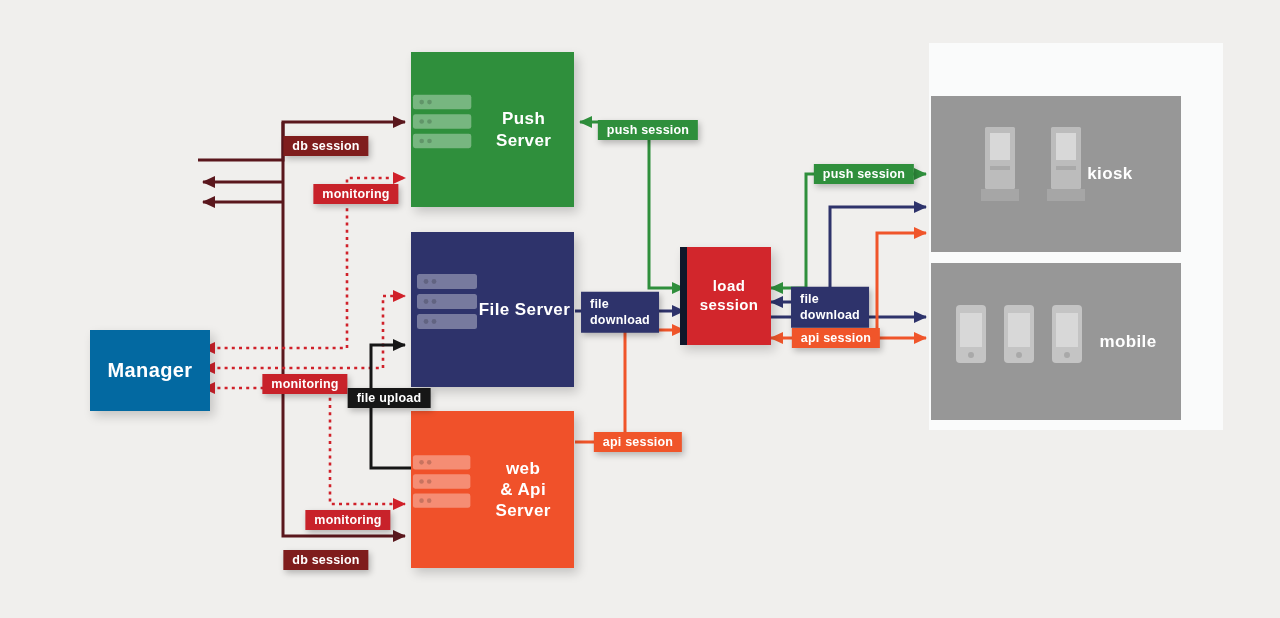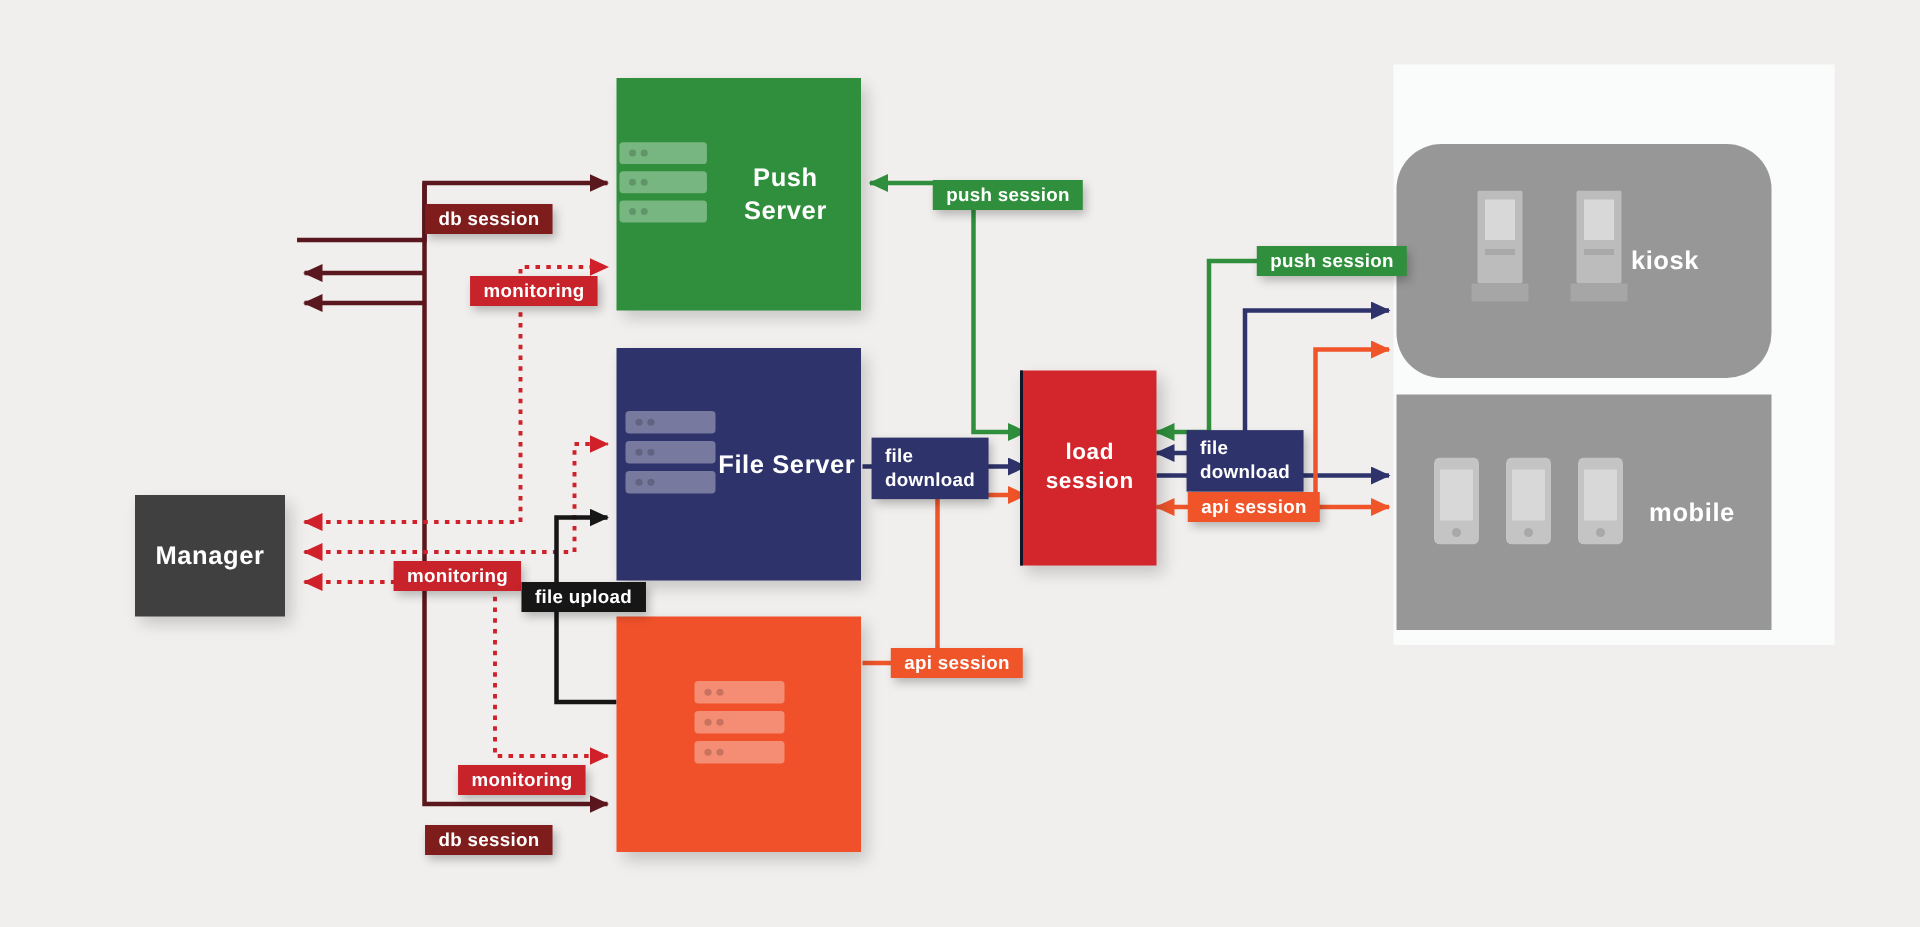--- a/index.html
+++ b/index.html
@@ -8,39 +8,39 @@
   #panel { position:absolute; left:929px; top:43px; width:294px; height:387px; background:#fafbfb; z-index:0; }
 
   #svg-layer { position:absolute; left:0; top:0; z-index:1; }
 
   .node { position:absolute; z-index:2; display:flex; flex-direction:row; align-items:center; justify-content:center;
           color:#fff; font-weight:700; letter-spacing:.4px;
           box-shadow:4px 5px 10px rgba(0,0,0,.18); }
   .nlabel { line-height:1.25; text-align:center; }
 
   #node-db      { left:90px;  top:148px; width:108px; height:82px;  background:#5a171d; font-size:20px; }
-  #node-manager { left:90px;  top:330px; width:100px; height:81px;  background:#404040; font-size:17px; }
+  #node-manager { left:90px;  top:330px; width:120px; height:81px;  background:#0369a1; font-size:20px; }
   #node-push    { left:411px; top:52px;  width:163px; height:155px; background:#2f8f3c; font-size:17px; }
   #node-file    { left:411px; top:232px; width:163px; height:155px; background:#2e336b; font-size:17px; }
   #node-web     { left:411px; top:411px; width:163px; height:157px; background:#f0512a; font-size:17px; }
-  #node-lb      { left:680px; top:247px; width:91px;  height:130px; background:#d2262c; border-left:2px solid #0f172a;
+  #node-lb      { left:680px; top:247px; width:91px;  height:98px; background:#d2262c; border-left:7px solid #0f172a;
                   box-sizing:border-box; font-size:15px; }
-  #node-kiosk   { left:931px; top:96px;  width:250px; height:156px; background:#979797; font-size:17px; box-shadow:none;border-radius:30px; }
+  #node-kiosk   { left:931px; top:96px;  width:250px; height:156px; background:#979797; font-size:17px; box-shadow:none; }
   #node-mobile  { left:931px; top:263px; width:250px; height:157px; background:#979797; font-size:17px; box-shadow:none;gap:16px; }
 
   .icon-wrap { display:flex; gap:24px; align-items:flex-end; margin-bottom:16px; }
   .server-icon { margin-bottom:16px; }
 
   .elabel { position:absolute; z-index:3; transform:translate(-50%,-50%);
             color:#fff; font-weight:700; font-size:12.5px; letter-spacing:.2px;
             padding:3px 9px; white-space:nowrap; box-shadow:2px 3px 6px rgba(0,0,0,.25); }
   .elabel.two-line { white-space:normal; text-align:left; line-height:1.3; padding:4px 9px; }
   .bg-maroon { background:#7f1d1d;margin-top:24px; }
   .bg-red    { background:#c8222a;margin-top:16px; }
-  .bg-green  { background:#2f8f3c;margin-left:24px; }
+  .bg-green  { background:#2f8f3c; }
   .bg-navy   { background:#2e336b; }
   .bg-orange { background:#f0552a; }
   .bg-black  { background:#161616; }
 </style>
 </head>
 <body>
 
 <div id="stage">
 
   <div id="panel"></div>
@@ -137,20 +137,24 @@
       <rect x="2" y="0" width="60" height="15" rx="2.5" fill="rgba(255,255,255,0.35)"></rect>
       <rect x="2" y="20" width="60" height="15" rx="2.5" fill="rgba(255,255,255,0.35)"></rect>
       <rect x="2" y="40" width="60" height="15" rx="2.5" fill="rgba(255,255,255,0.35)"></rect>
       <circle cx="11" cy="7.5" r="2.4" fill="rgba(0,0,0,0.18)"></circle>
         <circle cx="19" cy="7.5" r="2.4" fill="rgba(0,0,0,0.18)"></circle>
       <circle cx="11" cy="27.5" r="2.4" fill="rgba(0,0,0,0.18)"></circle>
         <circle cx="19" cy="27.5" r="2.4" fill="rgba(0,0,0,0.18)"></circle>
       <circle cx="11" cy="47.5" r="2.4" fill="rgba(0,0,0,0.18)"></circle>
         <circle cx="19" cy="47.5" r="2.4" fill="rgba(0,0,0,0.18)"></circle>
     </svg>
+    <span class="nlabel">
+      <span>web</span><br>
+      <span>&amp; Api Server</span>
+    </span>
   </div>
 
   <div class="node" id="node-lb">
     <span class="nlabel">
       <span>load</span><br>
       <span>session</span>
     </span>
   </div>
 
   <div class="node" id="node-kiosk">

